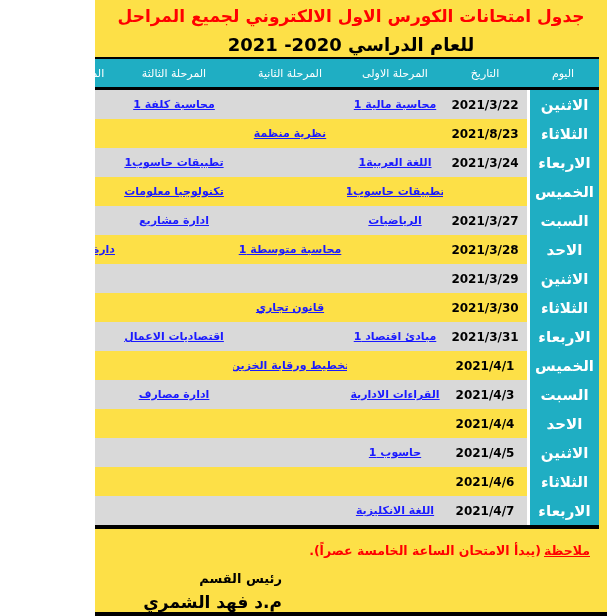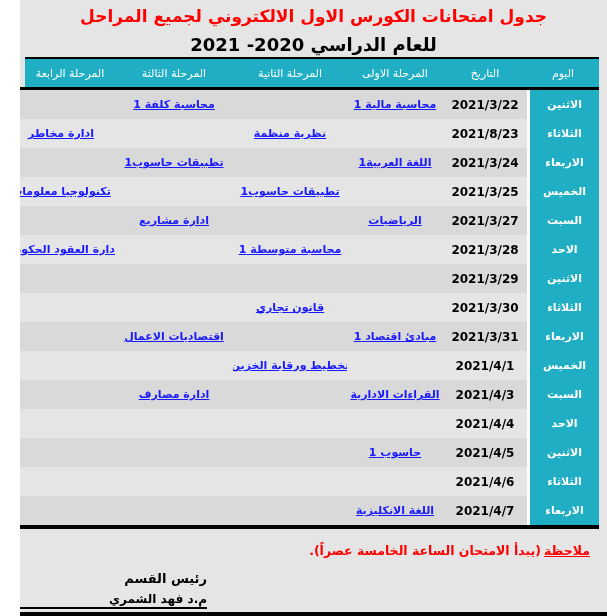--- a/index.html
+++ b/index.html
@@ -1,20 +1,20 @@
 <!DOCTYPE html>
 <html lang="ar" dir="rtl" style="--accent-teal: #1FAEC3; --title-red: #FF0000; --link-blue: #1A1AFF; --row-gray: #D9D9D9;"><head>
 <meta charset="utf-8">
 <style>
   html, body { margin: 0; padding: 0; }
   body {
     width: 607px; height: 616px; background: #fff;
     font-family: "DejaVu Sans", "Liberation Sans", sans-serif;
   }
-  .page { position: relative; width: 587px; height: 616px; overflow: hidden; direction: rtl; background: #e5e5e5; }
+  .page { position: relative; width: 512px; height: 616px; overflow: hidden; direction: rtl; background: #fde047; }
 
   .title {
     position: absolute; top: 6px; left: 0; right: 0;
     text-align: center; font-size: 17px; font-weight: 700;
     color: var(--title-red, #FF0000);
   }
   .subtitle {
     position: absolute; top: 34px; left: 0; right: 0;
     text-align: center; font-size: 18px; font-weight: 700; color: #000;
   }
@@ -31,40 +31,40 @@
 
   .tbody { border-top: 3px solid #000; border-bottom: 4px solid #000; width: 592px; }
   .trow { display: grid; grid-template-columns: 72px 84px 96px 114px 118px 108px; height: 29px; }
   .trow:nth-child(odd) { background: var(--row-gray, #D9D9D9); }
   .td {
     display: flex; align-items: center; justify-content: center;
     font-size: 11px; font-weight: 700; overflow: hidden; white-space: nowrap;
   }
   .td-day {
     background: var(--accent-teal, #1FAEC3); color: #fff;
-    border-left: 3px solid #fff; font-size: 11px; text-align: center;
+    border-left: 3px solid #fff; font-size: 15px; text-align: center;
   }
   .td-date { color: #000; font-size: 12px; direction: ltr; }
   .subj { color: var(--link-blue, #1A1AFF); text-decoration: underline; cursor: pointer; }
   .subj:empty { display: none; }
 
   .note {
     position: absolute; top: 543px; right: 17px;
     font-size: 12.5px; font-weight: 700; color: var(--title-red, #FF0000);
     white-space: nowrap;
   }
   .note-label { text-decoration: underline; margin-left: 3px; }
 
   .sig-role {
     position: absolute; top: 571px; left: 0; width: 187px;
     text-align: right; font-size: 13px; font-weight: 700; color: #000;
   }
   .sig-name {
     position: absolute; top: 592px; left: 0; width: 187px;
-    text-align: right; font-size: 12px; font-weight: 700; color: #000;
+    text-align: right; font-size: 17px; font-weight: 700; color: #000;
     border-bottom: 2px solid #000; padding-bottom: 1px;
   }
   .bottom-bar { position: absolute; left: 0; bottom: 0; width: 607px; height: 4px; background: #000; }
 </style>
 </head>
 <body>
 
 <div class="page">
   <div class="title">جدول امتحانات الكورس الاول الالكتروني لجميع المراحل</div>
   <div class="subtitle">للعام الدراسي 2020- 2021</div>
@@ -113,21 +113,20 @@
           </div>
     <div class="td"></div>
     <div class="td">
             <span class="subj">تطبيقات حاسوب1</span>
           </div>
     <div class="td"></div>
   </div>
 
   <div class="trow">
     <div class="td td-day">الخميس</div>
-    <div class="td td-date">2021/3/25</div>
     <div class="td"></div>
     <div class="td">
             <span class="subj">تطبيقات حاسوب1</span>
           </div>
     <div class="td"></div>
     <div class="td">
             <span class="subj">تكنولوجيا معلومات</span>
           </div>
   </div>
 

